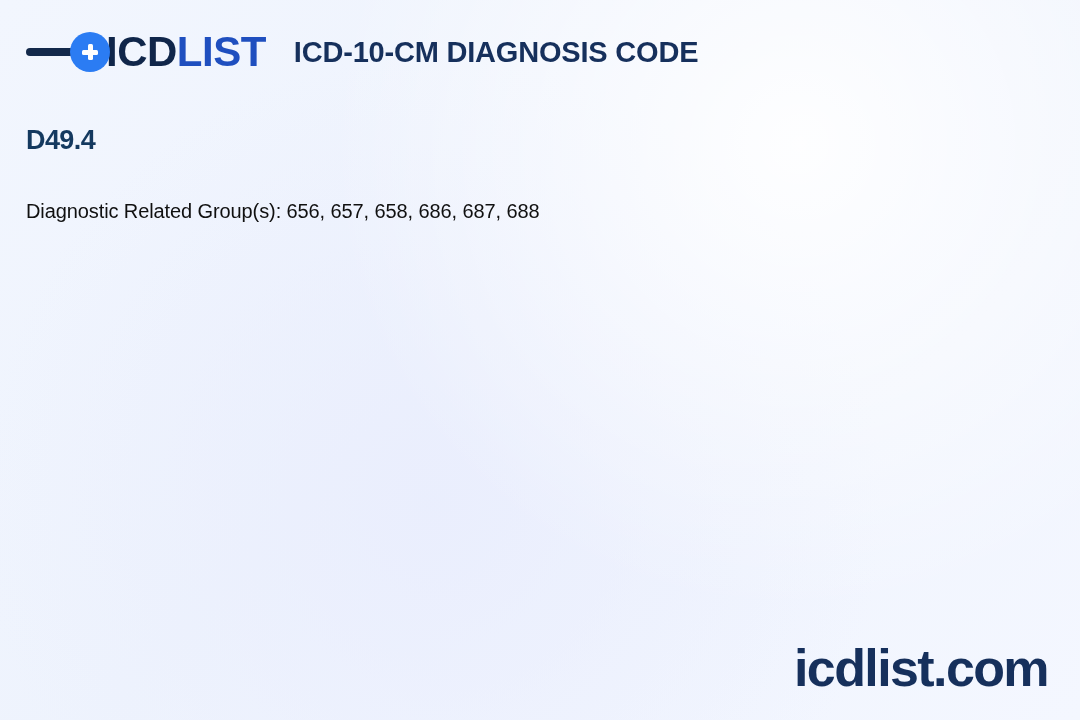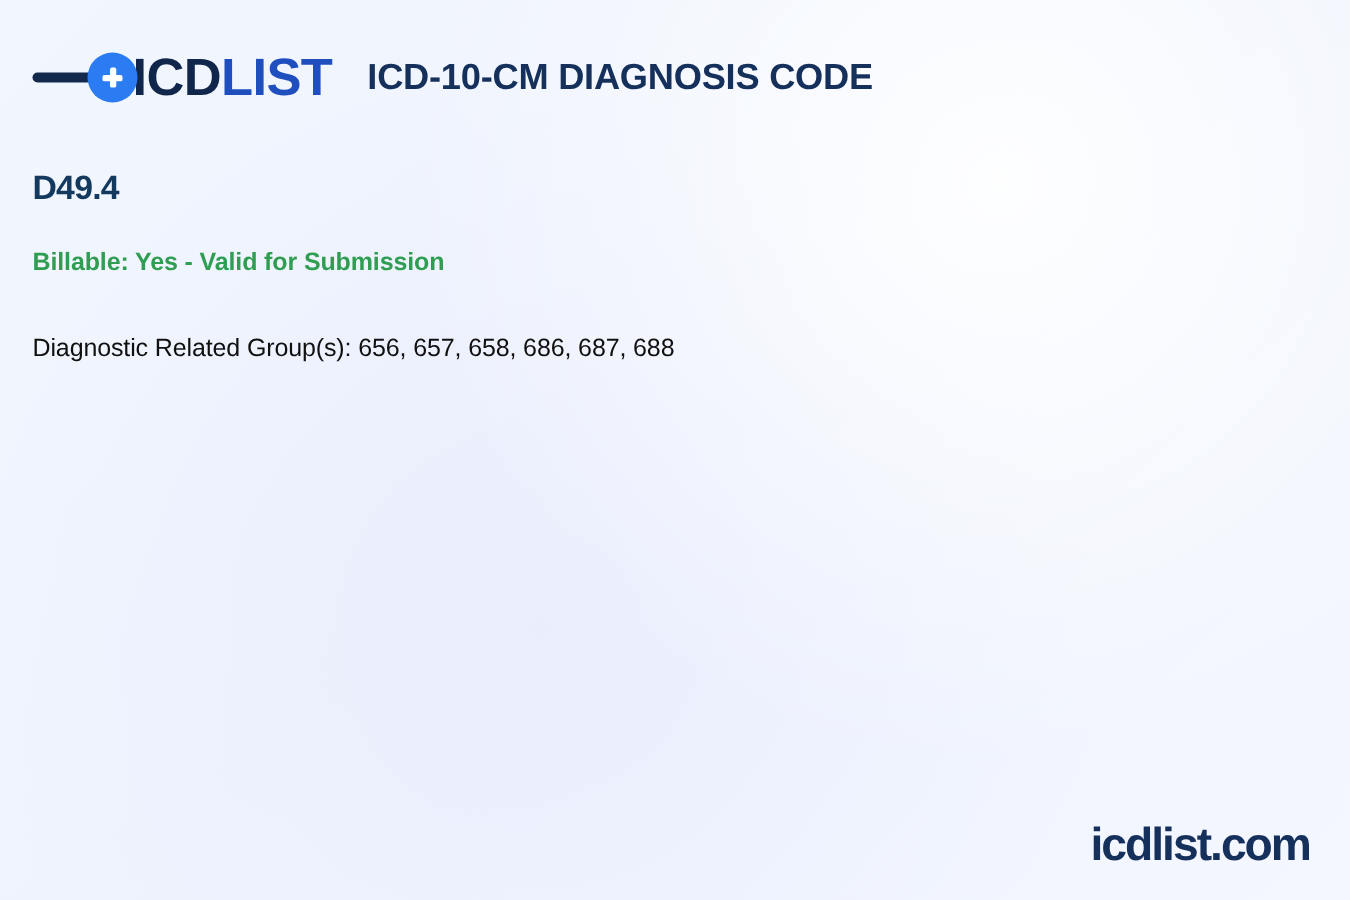--- a/index.html
+++ b/index.html
@@ -34,21 +34,21 @@
       radial-gradient(circle at 40% 70%, rgba(233,237,253,0.85) 0%, rgba(241,245,253,0) 55%),
       linear-gradient(135deg, #f2f6fe 0%, #eef3fd 45%, #f4f7ff 100%);
   }
 
   
   .page {
     position: relative;
     z-index: 2;
     width: 1080px;
     height: 720px;
-    padding: 34px 24px 0 24px;
+    padding: 24px 24px 0 24px;
   }
 
   
   .header {
     display: flex;
     align-items: center;
     gap: 22px;
     height: 56px;
     padding-left: 2px;
   }
@@ -160,21 +160,21 @@
     font-weight: 500;
     color: #16305c;
     letter-spacing: -0.1px;
   }
 
   
   .footer-brand {
     position: absolute;
     right: 32px;
     bottom: 26px;
-    font-size: 37px;
+    font-size: 52px;
     font-weight: 700;
     color: #16305c;
     letter-spacing: -1.6px;
     line-height: 1;
     z-index: 3;
   }
 </style>
 </head>
 <body>
 
@@ -253,21 +253,20 @@
     </div>
 
     <div class="header-title">ICD-10-CM DIAGNOSIS CODE</div>
   </div>
 
   <div class="content">
 
     <div class="code">D49.4</div>
 
 
-    <div class="billable">Billable: Yes - Valid for Submission</div>
 
     <div class="drg">Diagnostic Related Group(s): 656, 657, 658, 686, 687, 688</div>
 
 
 
   </div>
 
 </div>
 
 <div class="footer-brand">icdlist.com</div>

